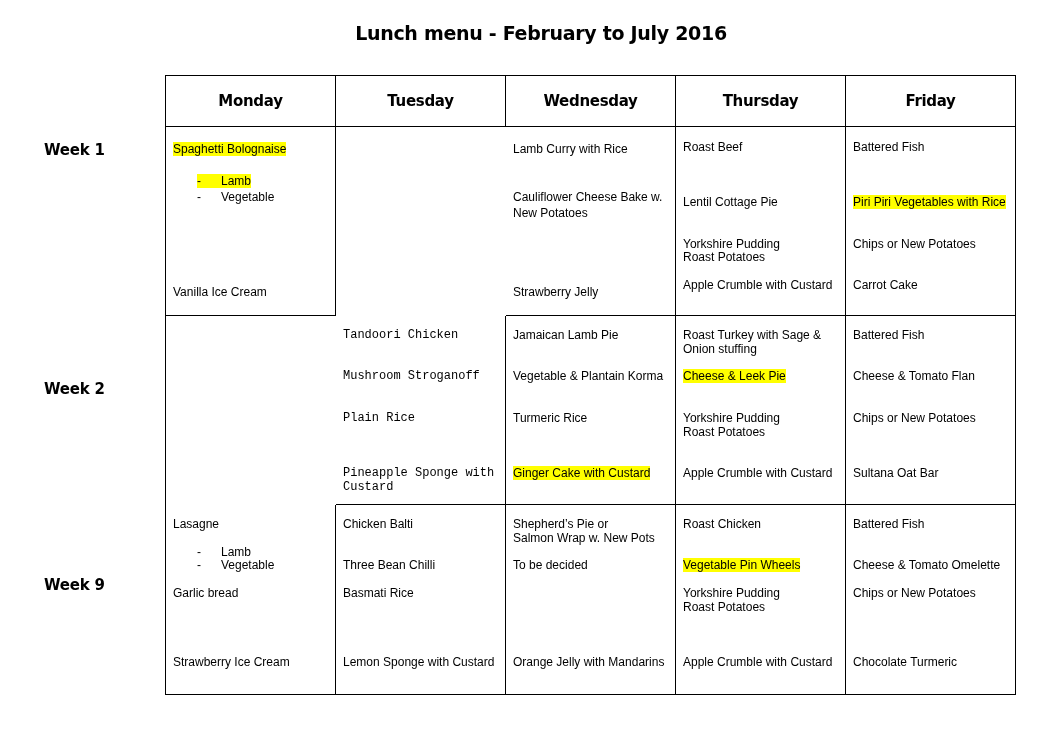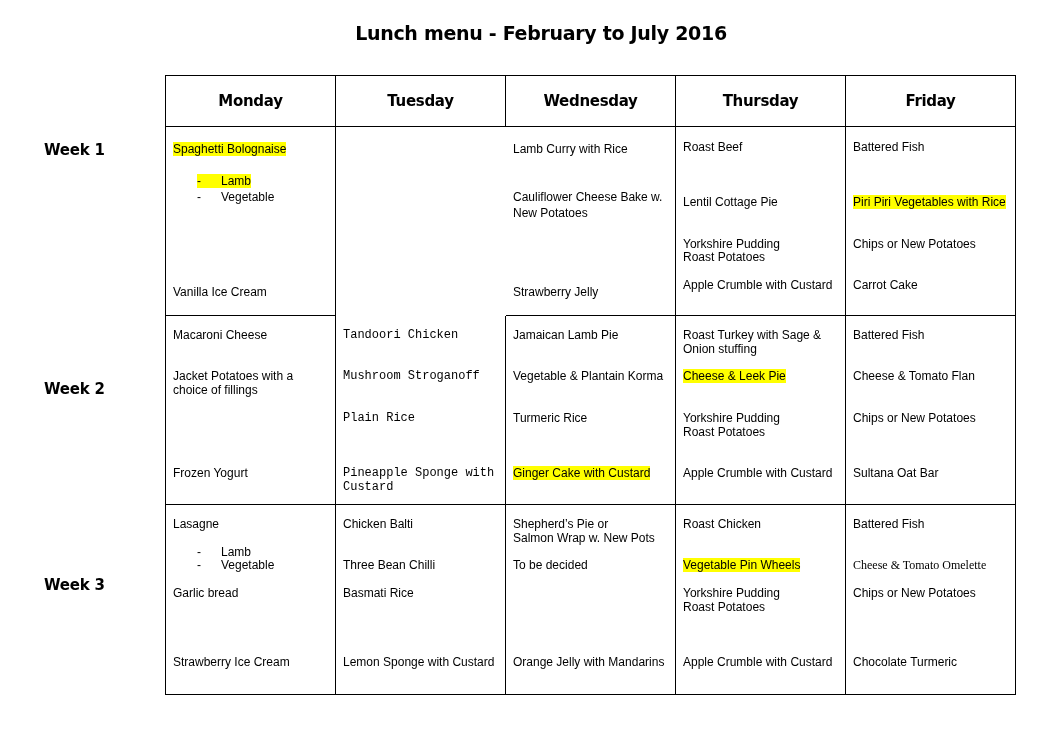--- a/index.html
+++ b/index.html
@@ -16,21 +16,21 @@
     .sub { position: absolute; left: 31px; font-size: 12px; line-height: 14px; white-space: nowrap; }
     .dash { display: inline-block; width: 24px; }
   </style>
 </head>
 <body>
 
 <div class="title">Lunch menu - February to July 2016</div>
 
 <div class="week-label" style="top:141px;">Week 1</div>
 <div class="week-label" style="top:380px;">Week 2</div>
-<div class="week-label" style="top:576px;">Week 3</div>
+<div class="week-label" style="top:576px;">Week 9</div>
 
 <div class="grid">
 
   <div class="hcell" style="left:0;width:170px;">Monday</div>
   <div class="hcell" style="left:170px;width:170px;">Tuesday</div>
   <div class="hcell" style="left:340px;width:170px;">Wednesday</div>
   <div class="hcell" style="left:510px;width:170px;">Thursday</div>
   <div class="hcell last-col" style="left:680px;width:169px;">Friday</div>
 
   <div class="cell" style="left:0;top:51px;width:170px;height:189px;">
@@ -52,26 +52,20 @@
     <span class="item" style="top:123px;">Roast Potatoes</span>
     <span class="item" style="top:151px;">Apple Crumble with Custard</span>
   </div>
   <div class="cell last-col" style="left:680px;top:51px;width:169px;height:189px;">
     <span class="item" style="top:13px;">Battered Fish</span>
     <span class="item hl" style="top:68px;">Piri Piri Vegetables with Rice</span>
     <span class="item" style="top:110px;">Chips or New Potatoes</span>
     <span class="item" style="top:151px;">Carrot Cake</span>
   </div>
 
-  <div class="cell" style="left:0;top:240px;width:170px;height:189px;">
-    <span class="item" style="top:12px;">Macaroni Cheese</span>
-    <span class="item" style="top:53px;">Jacket Potatoes with a</span>
-    <span class="item" style="top:67px;">choice of fillings</span>
-    <span class="item" style="top:150px;">Frozen Yogurt</span>
-  </div>
   <div class="cell" style="left:170px;top:240px;width:170px;height:189px;font-family:Liberation Mono, monospace;">
     <span class="item" style="top:12px;">Tandoori  Chicken</span>
     <span class="item" style="top:53px;">Mushroom Stroganoff</span>
     <span class="item" style="top:95px;">Plain Rice</span>
     <span class="item" style="top:150px;">Pineapple Sponge with</span>
     <span class="item" style="top:164px;">Custard</span>
   </div>
   <div class="cell" style="left:340px;top:240px;width:170px;height:189px;">
     <span class="item" style="top:12px;">Jamaican Lamb Pie</span>
     <span class="item" style="top:53px;">Vegetable &amp; Plantain Korma</span>
@@ -114,17 +108,17 @@
   </div>
   <div class="cell last-row" style="left:510px;top:429px;width:170px;height:189px;">
     <span class="item" style="top:12px;">Roast Chicken</span>
     <span class="item hl" style="top:53px;">Vegetable Pin Wheels</span>
     <span class="item" style="top:81px;">Yorkshire Pudding</span>
     <span class="item" style="top:95px;">Roast Potatoes</span>
     <span class="item" style="top:150px;">Apple Crumble with Custard</span>
   </div>
   <div class="cell last-row last-col" style="left:680px;top:429px;width:169px;height:189px;">
     <span class="item" style="top:12px;">Battered Fish</span>
-    <span class="item" style="top:53px;font-family:Liberation Serif, serif;">Cheese &amp; Tomato Omelette</span>
+    <span class="item" style="top:53px;">Cheese &amp; Tomato Omelette</span>
     <span class="item" style="top:81px;">Chips or New Potatoes</span>
     <span class="item" style="top:150px;">Chocolate Turmeric</span>
   </div>
 </div>
 
 </body></html>

